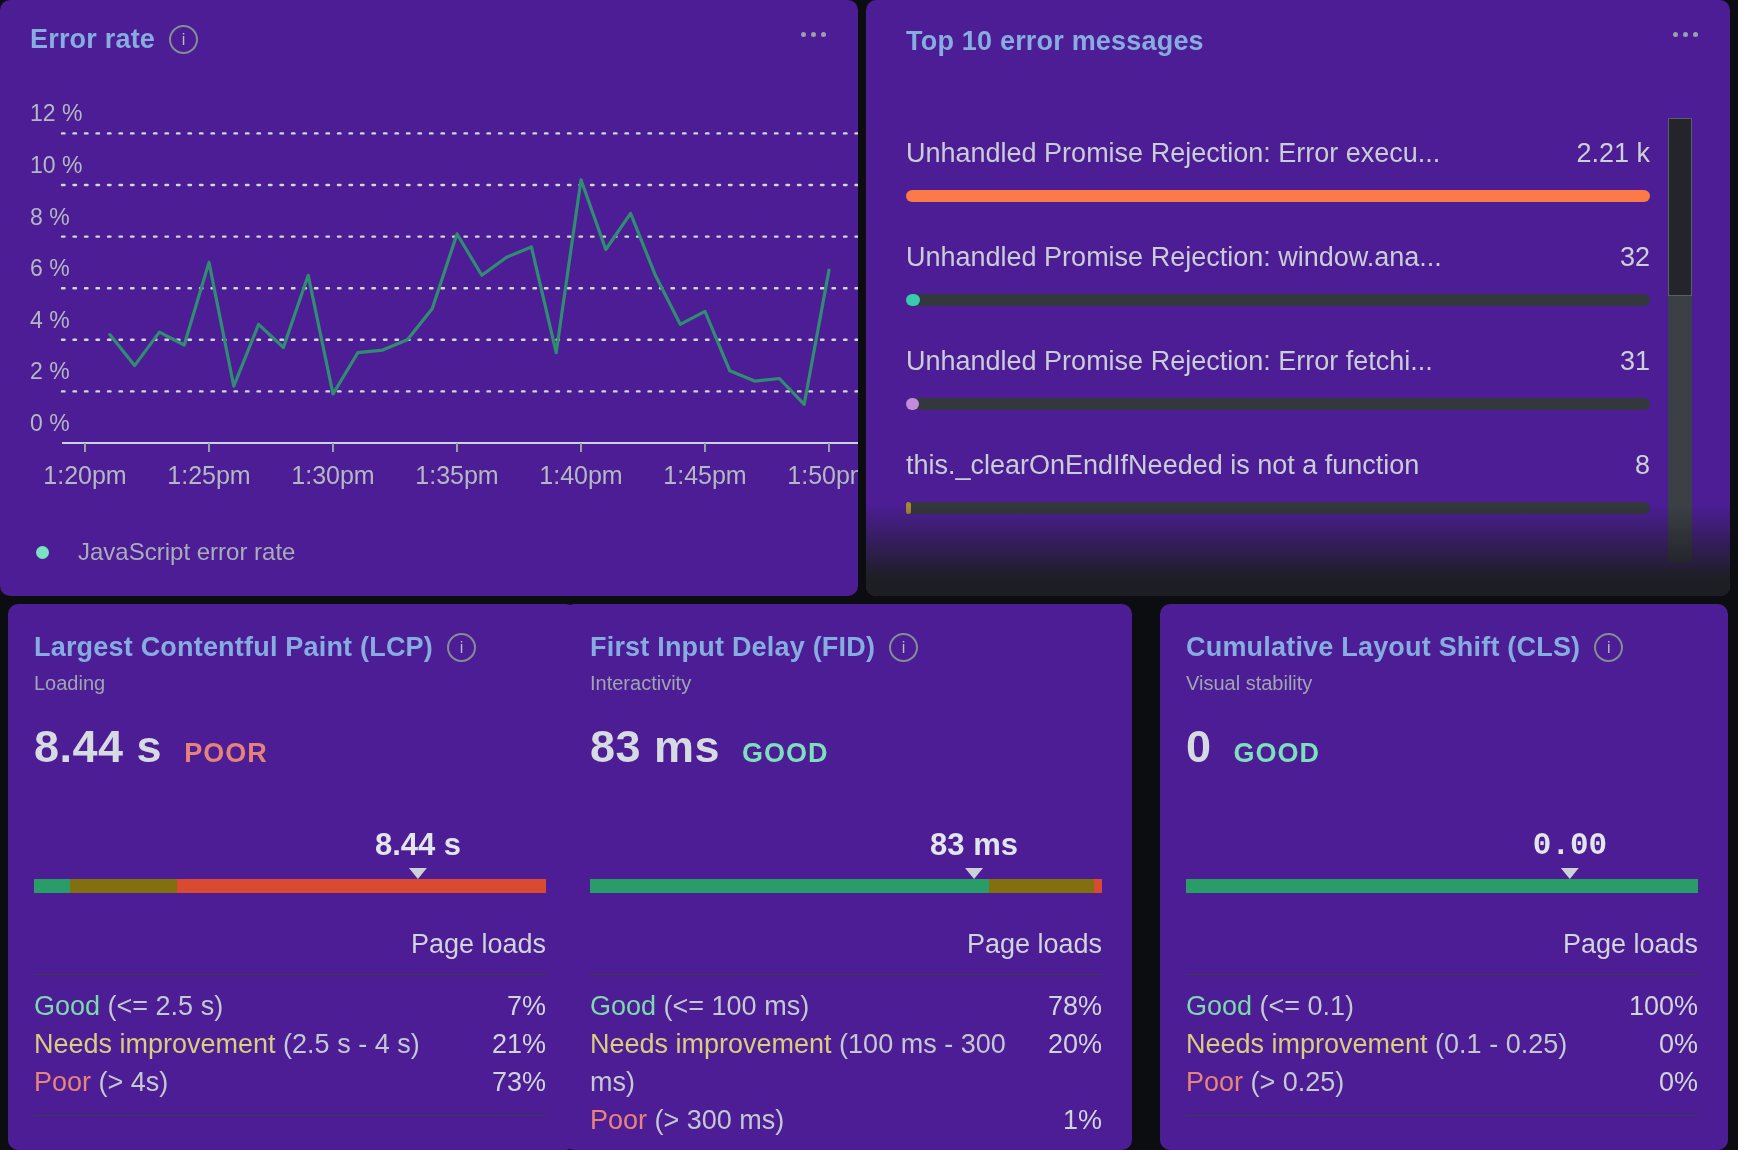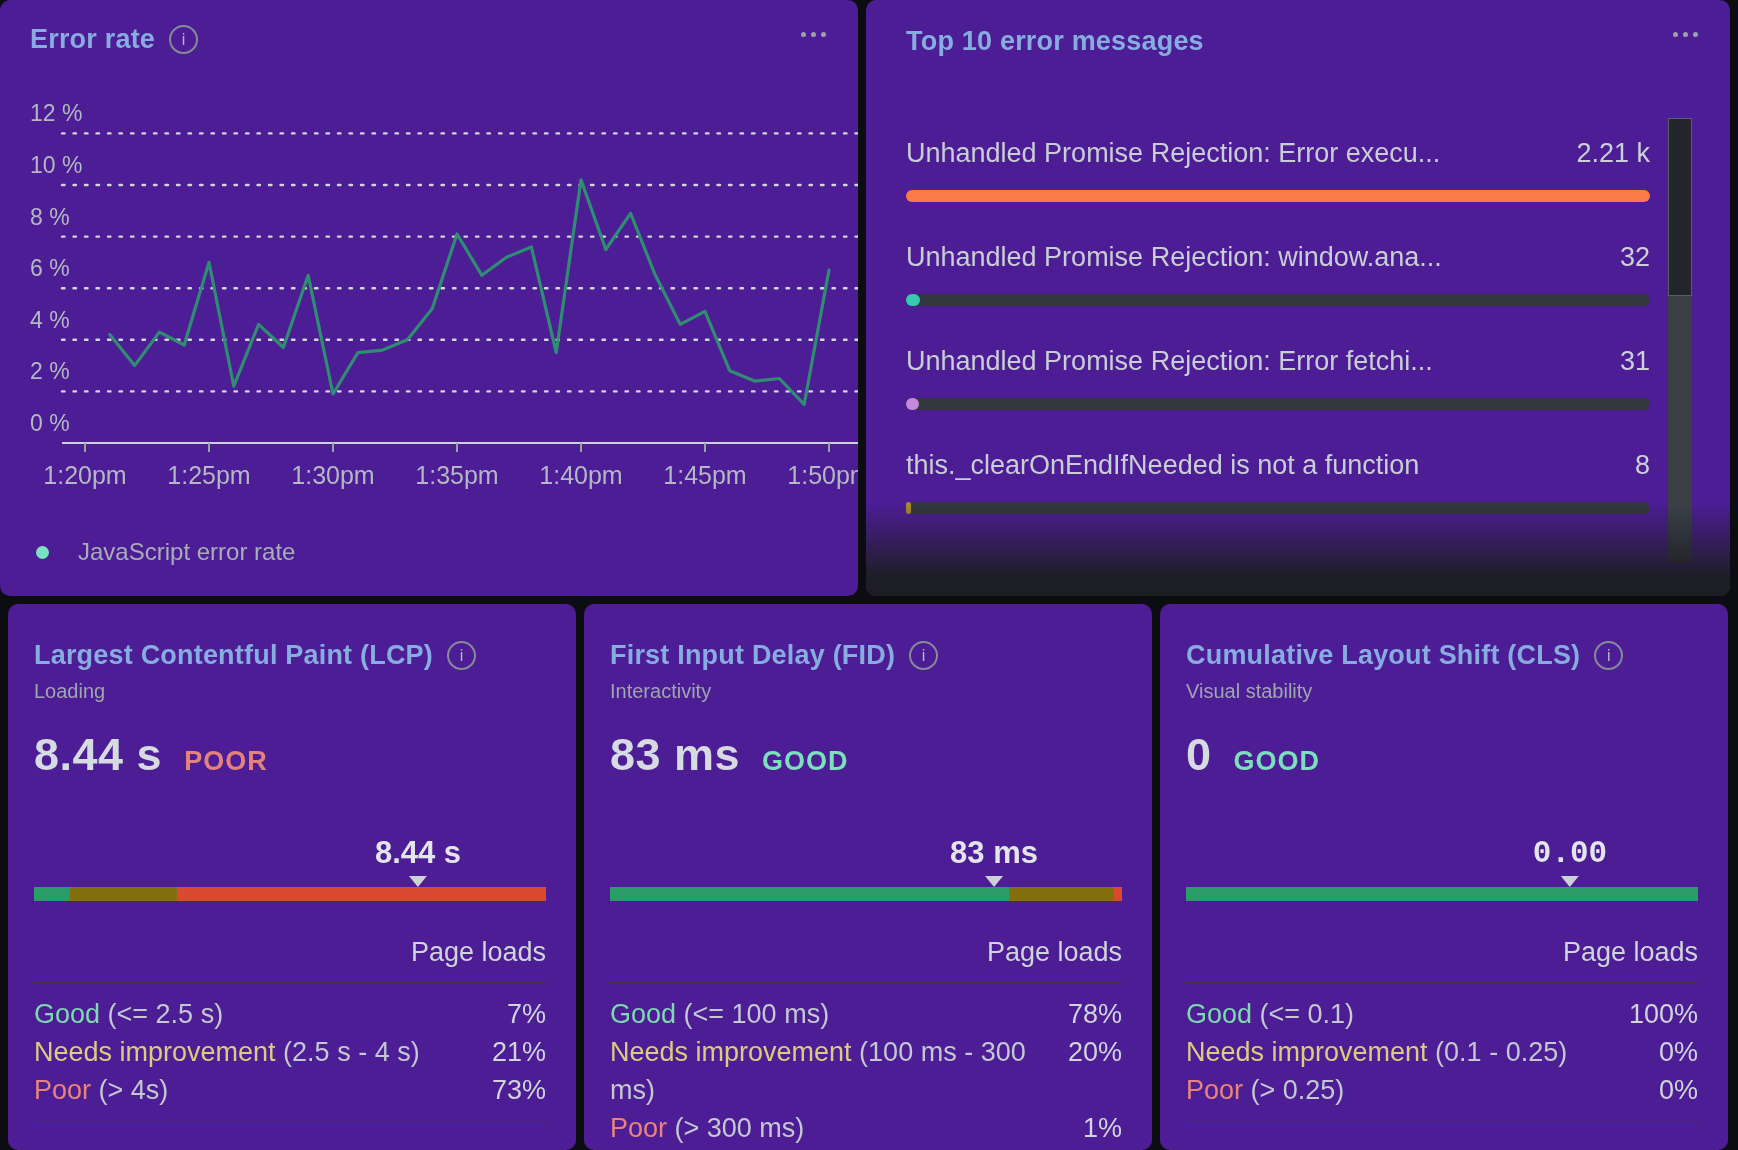--- a/index.html
+++ b/index.html
@@ -5,21 +5,21 @@
   html,body{margin:0;padding:0}
   body{
     width:1738px;height:1150px;overflow:hidden;position:relative;
     background:#0c0d10;color:#ccd1d9;
     font-family:"Liberation Sans","DejaVu Sans",sans-serif;
   }
   .panel{position:absolute;background:#4c1d95;border-radius:10px;box-sizing:border-box}
   #panel-error-rate{left:0;top:0;width:858px;height:596px}
   #panel-top-errors{left:866px;top:0;width:864px;height:596px;overflow:hidden}
   #panel-lcp{left:8px;top:604px;width:568px;height:546px}
-  #panel-fid{left:584px;top:604px;width:568px;height:546px}
+  #panel-fid{left:564px;top:604px;width:568px;height:546px}
   #panel-cls{left:1160px;top:604px;width:568px;height:546px}
 
   .panel-head{position:absolute;left:30px;top:24px;display:flex;align-items:center}
   #panel-top-errors .panel-head{left:40px;top:26px}
   .panel-title{color:#87ade0;font-size:27px;font-weight:700;letter-spacing:.2px}
   .info-icon{width:25px;height:25px;border:2px solid #858c96;border-radius:50%;
     display:inline-flex;align-items:center;justify-content:center;margin-left:14px;
     color:#b6bbc4;font-size:16px;font-weight:400;flex:0 0 auto}
   .menu-dots{position:absolute;top:32px;right:32px;display:flex;gap:5px;cursor:pointer}
   .menu-dots i{width:5px;height:5px;border-radius:50%;background:#9aa1ab;display:block}
@@ -41,21 +41,21 @@
   .err-track{height:12px;border-radius:6px;background:#33373e;position:relative}
   .err-fill{position:absolute;left:0;top:0;bottom:0;border-radius:6px;min-width:4px}
   .scrollbar{position:absolute;left:802px;top:118px;width:24px;height:444px;background:#3b4047}
   .scroll-thumb{position:absolute;left:0;top:0;width:100%;height:178px;background:#23252b;
     border:1px solid #5a5f67;box-sizing:border-box}
   .fade{position:absolute;left:0;right:0;bottom:0;height:92px;
     background:linear-gradient(180deg,rgba(29,30,35,0),#1d1e23 82%);pointer-events:none;
     border-radius:0 0 6px 6px}
 
   
-  .vital{padding:36px 30px 0 26px;position:relative;height:100%;box-sizing:border-box}
+  .vital{padding:28px 30px 0 26px;position:relative;height:100%;box-sizing:border-box}
   .vital-head{display:flex;align-items:center}
   .vital-sub{font-size:20px;color:#9fa6b1;margin-top:9px}
   .vital-value-row{display:flex;align-items:baseline;margin-top:26px}
   .vital-value{font-size:45px;font-weight:600;color:#d6dae1;letter-spacing:.5px}
   .vital-badge{font-size:27px;font-weight:700;margin-left:22px;letter-spacing:1px}
   .badge-good{color:#7de0bd}
   .badge-poor{color:#e5837b}
   .marker-wrap{position:relative;margin-top:42px;height:64px}
   .marker{position:absolute;transform:translateX(-50%);text-align:center;bottom:0}
   .marker-label{font-size:31px;font-weight:700;color:#e2e5ea;white-space:nowrap}

